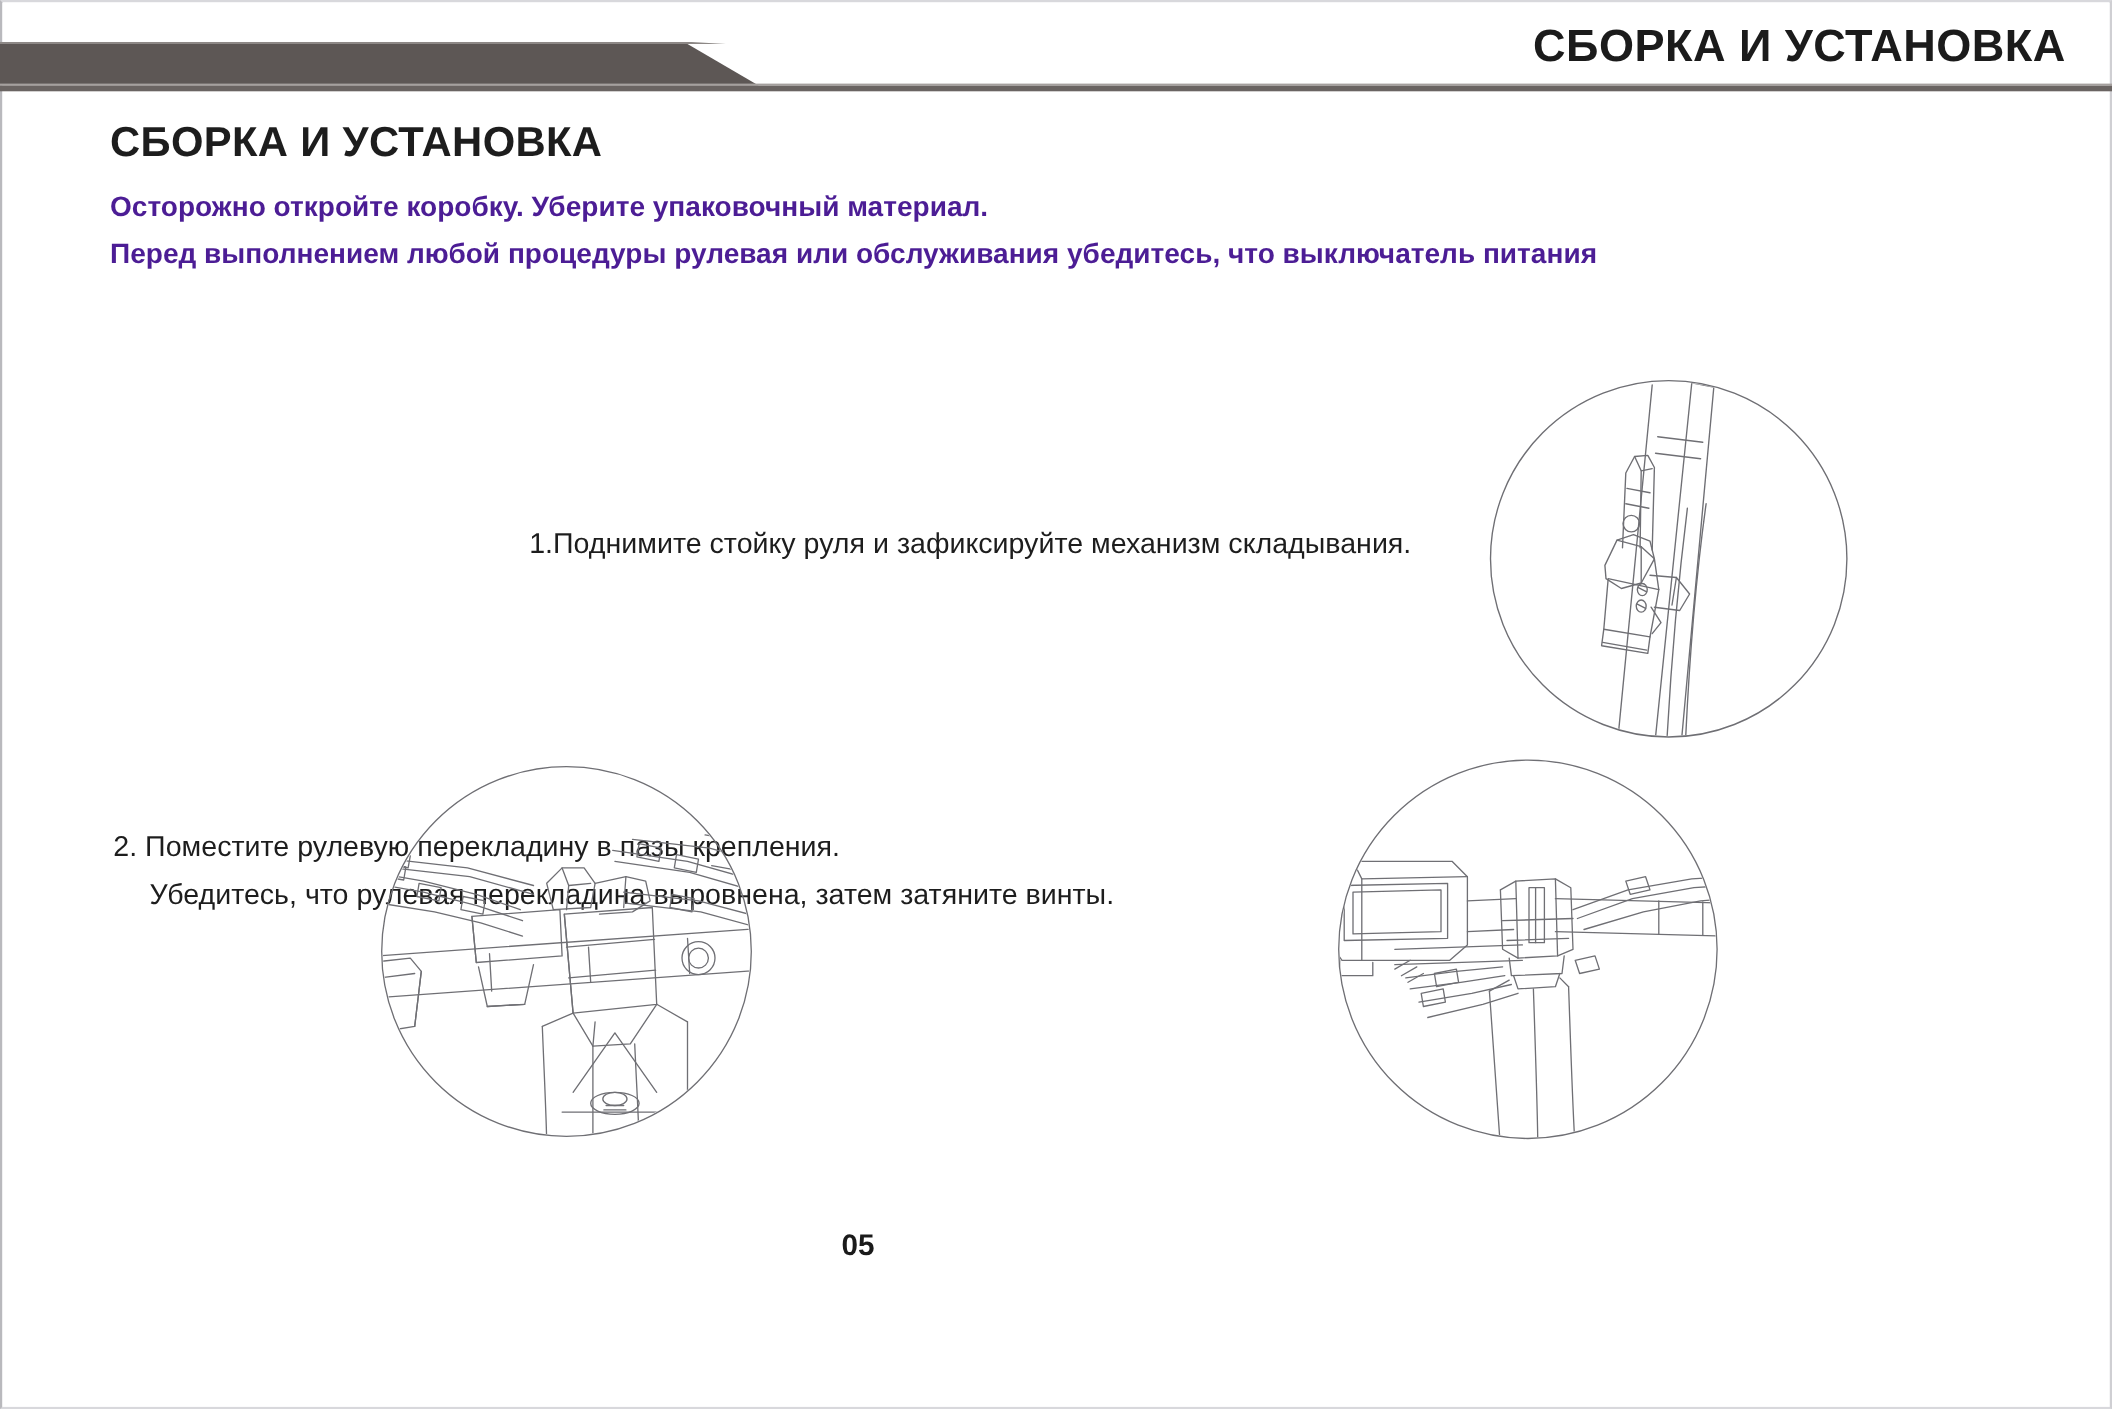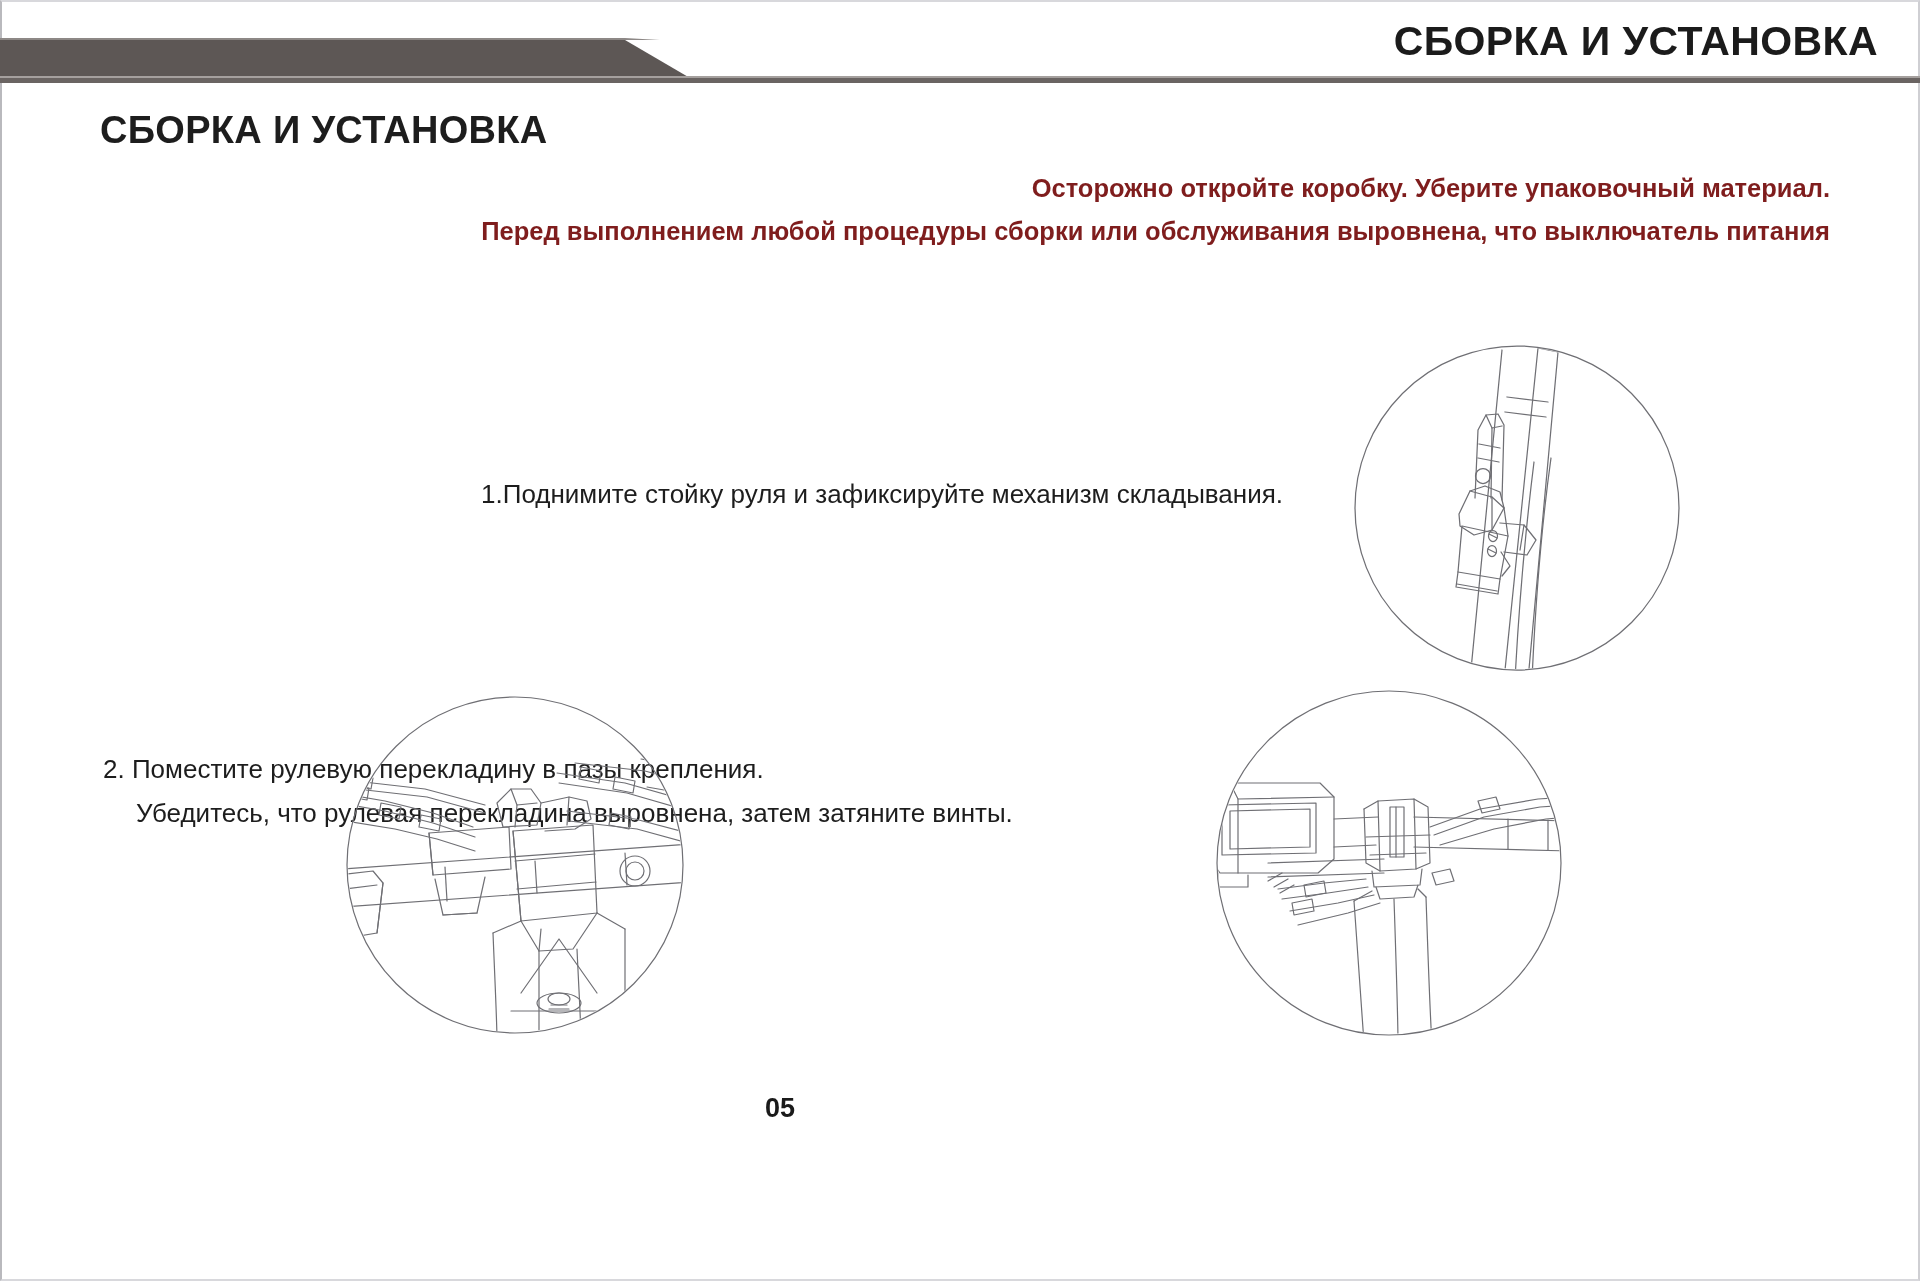--- a/index.html
+++ b/index.html
@@ -54,22 +54,21 @@
 
   .section-title{
     position:absolute; left:100px; top:17px;
     font-size:38px; font-weight:bold; letter-spacing:0.3px;
     color:#1d1d1d; white-space:nowrap;
   }
 
   .intro{
     position:absolute; left:100px; top:75px; width:1730px;
     font-size:25.5px; font-weight:bold; line-height:43px;
-    color:#7f1d1d;
-    text-align:right;
+    color:#4c1d95;
   }
   .intro p{ margin:0; }
 
   .step{
     position:absolute;
     font-size:26px; line-height:44px; color:#1d1d1d;
   }
   .step-1{ left:103px; top:380px; width:1180px;text-align:right; }
   .step-1 .num{ display:inline-block; width:54px; }
 
@@ -79,21 +78,21 @@
   
   .fig{ position:absolute; }
   .fig svg{ display:block; }
 
   .fig-fold{ left:1352px; top:248px; width:330px; height:336px; }
   .fig-bar { left:  325px; top:601px; width:380px; height:348px; }
   .fig-clamp{left: 1208px; top:595px; width:362px; height:356px; }
 
   
   .page-number{
-    position:absolute; left:0; top:1093px; width:1580px;
+    position:absolute; left:0; top:1117px; width:1580px;
     text-align:center; font-size:27px; font-weight:bold; color:#1a1a1a;
   }
   .page-number span{ margin-left:-20px; display:inline-block; }
 </style>
 </head>
 <body>
 
 <div class="page-frame"></div>
 
 <div class="header">
@@ -103,21 +102,21 @@
   <div class="header-rule"></div>
   <div class="header-title">СБОРКА И УСТАНОВКА</div>
 </div>
 
 <div class="content">
 
   <div class="section-title">СБОРКА И УСТАНОВКА</div>
 
   <div class="intro">
     <p>Осторожно откройте коробку. Уберите упаковочный материал.</p>
-    <p>Перед выполнением любой процедуры сборки или обслуживания выровнена, что выключатель питания</p>
+    <p>Перед выполнением любой процедуры рулевая или обслуживания убедитесь, что выключатель питания</p>
   </div>
 
   <div class="step step-1">
     <span class="num">1.</span><span>Поднимите стойку руля и зафиксируйте механизм складывания.</span>
   </div>
 
   <div class="step step-2">
     <span>2.</span>
     <span>Поместите рулевую перекладину в пазы крепления.</span>
     <span class="line2">Убедитесь, что рулевая перекладина выровнена, затем затяните винты.</span>

